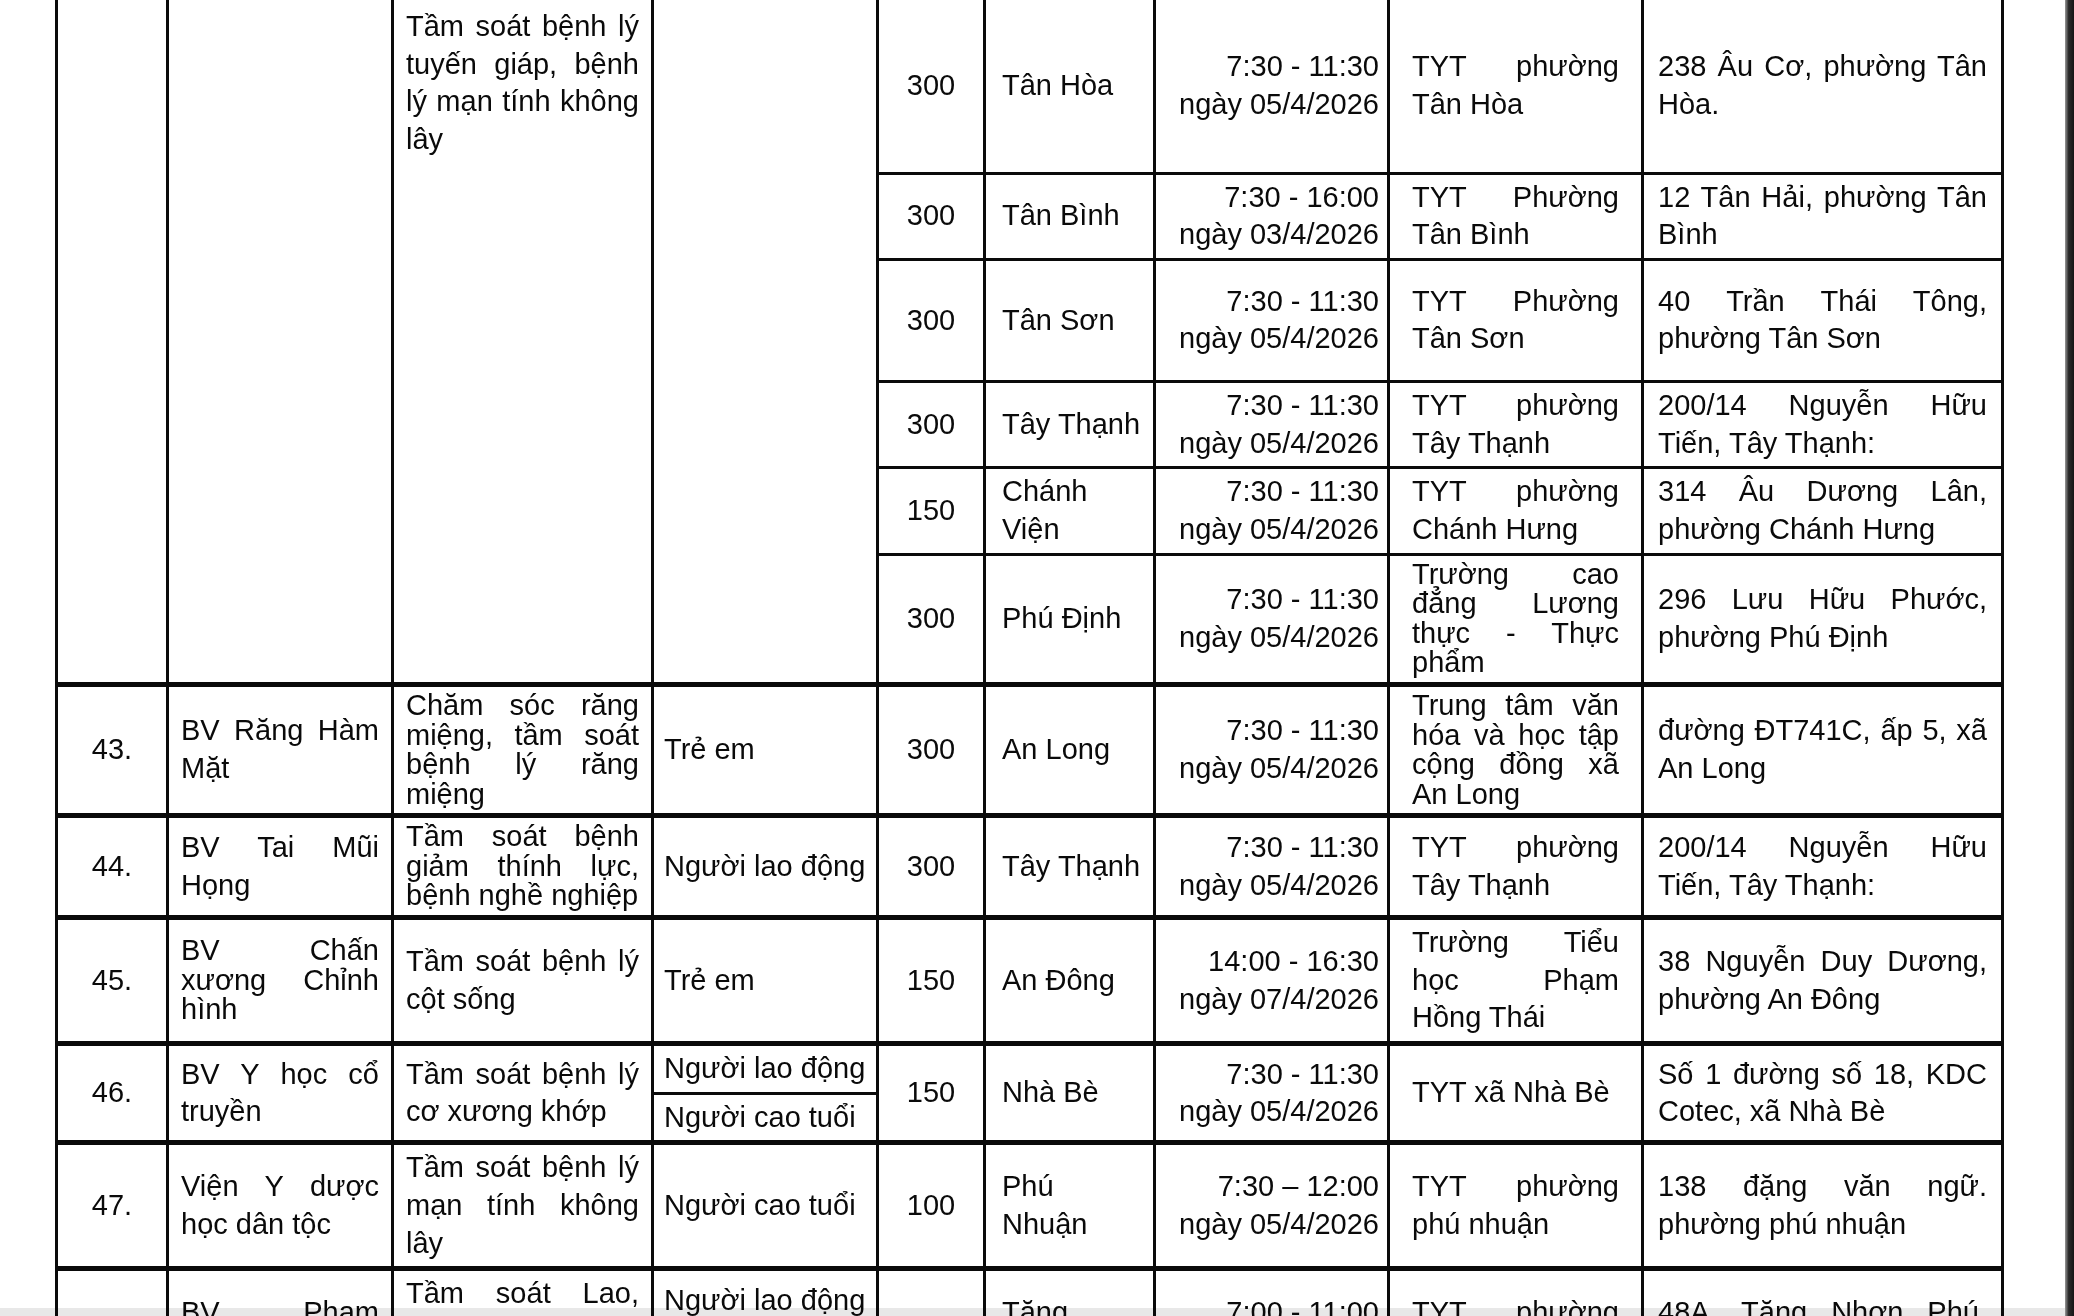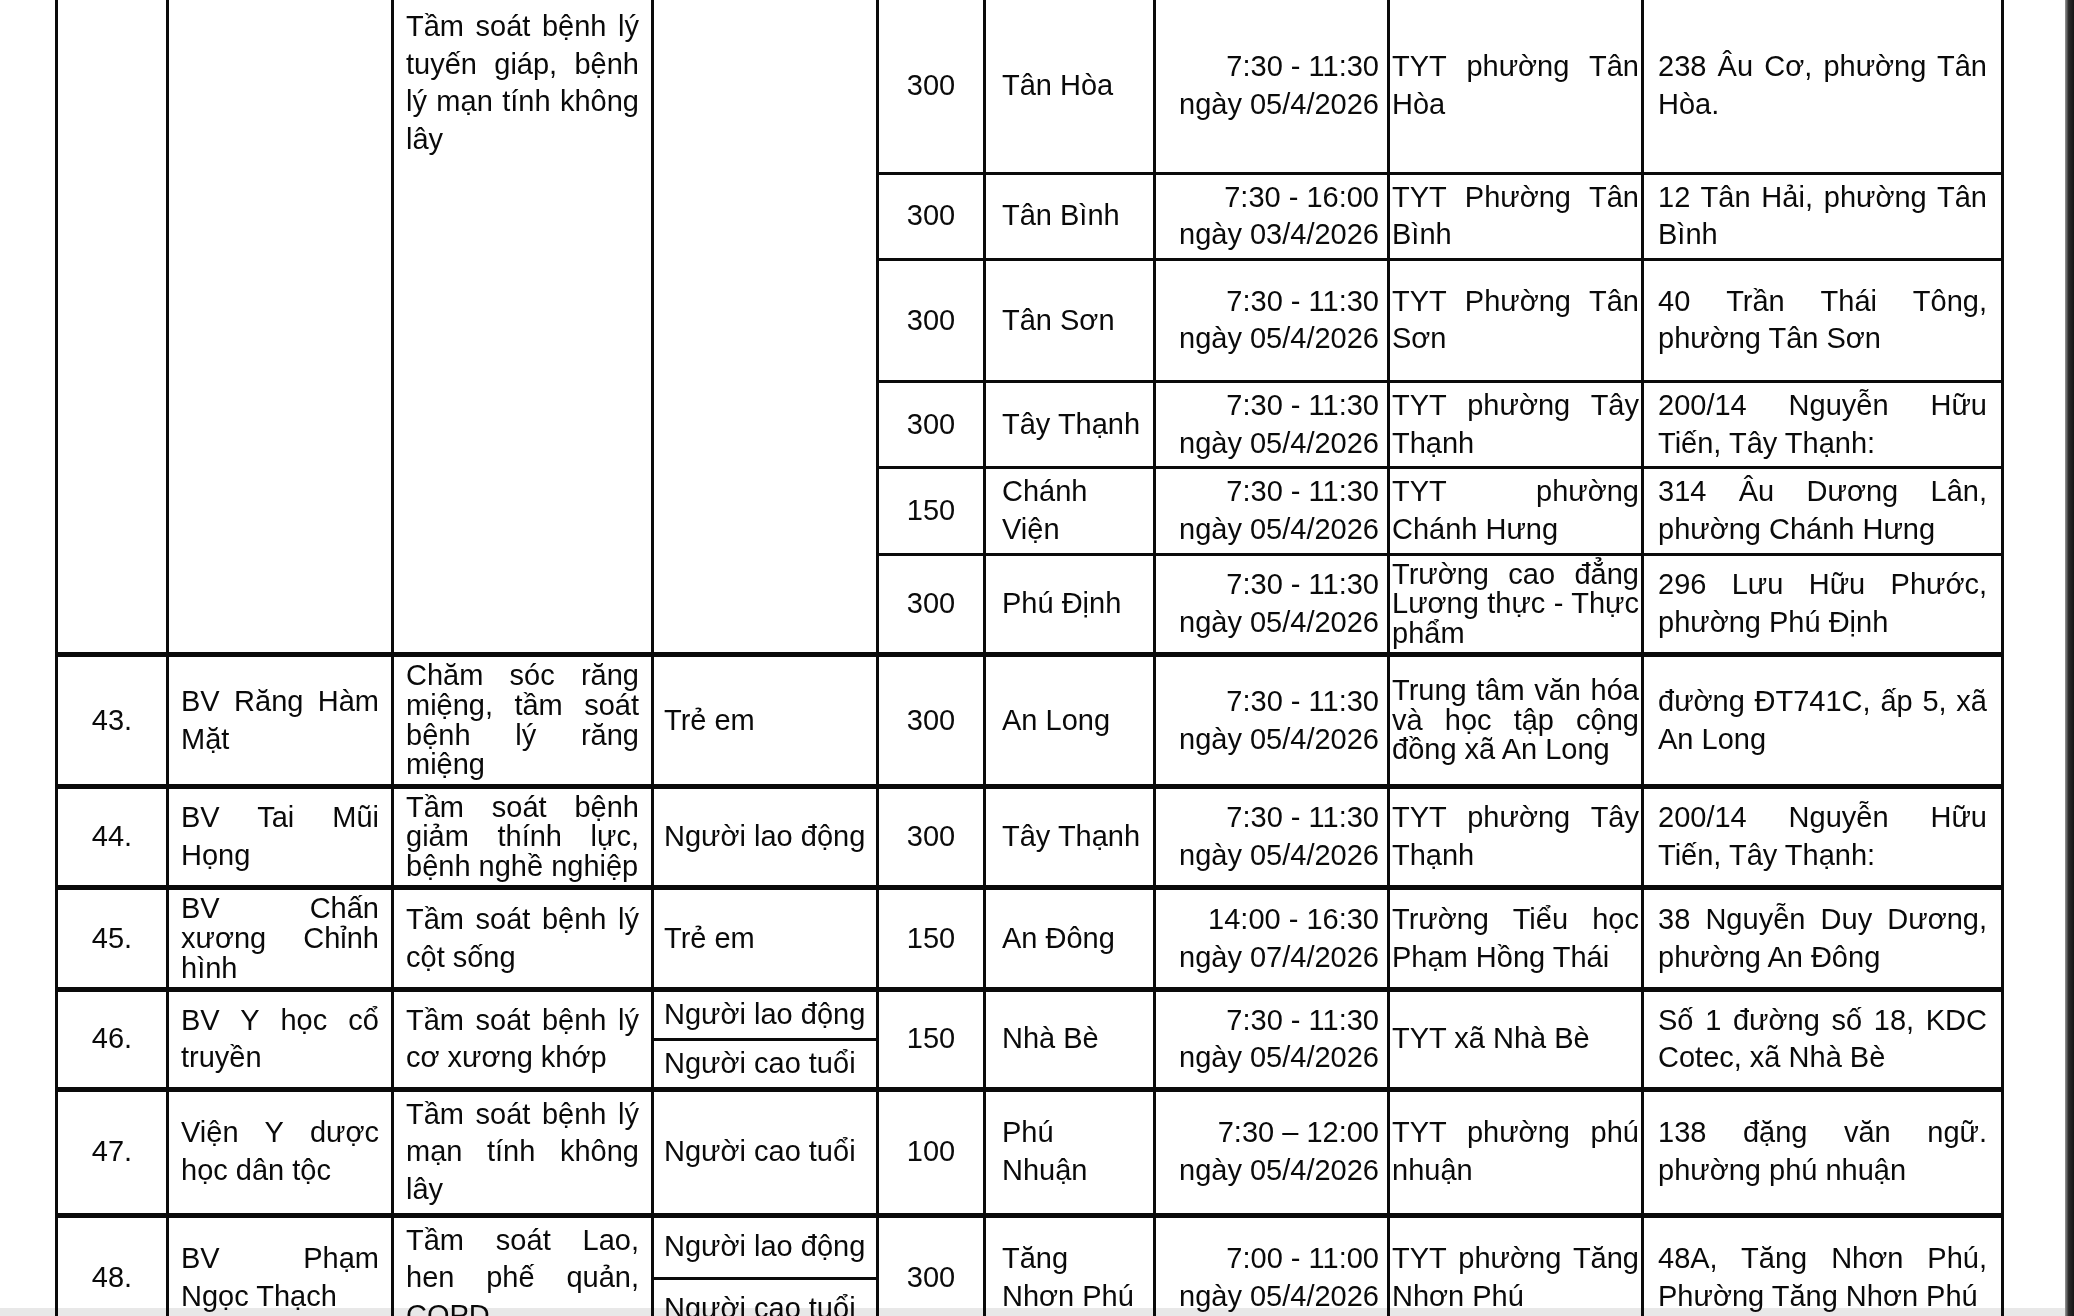--- a/index.html
+++ b/index.html
@@ -34,21 +34,21 @@
   }
   tr.first > td{border-top:0;}
   tr.grp > td{border-top:5px solid #0a0a0a;}
   .c-no{text-align:center;padding:4px 6px;}
   .c-hosp{text-align:justify;}
   .c-desc{text-align:justify;}
   .c-aud{text-align:left;padding:4px 10px;}
   .c-cnt{text-align:center;padding:16px 6px;}
   .c-ward{text-align:justify;padding:4px 10px 4px 16px;margin-top:9px;}
   .c-time{text-align:right;white-space:pre-line;padding:4px 8px 4px 18px;}
-  .c-loc{text-align:justify;padding:4px 2px;}
+  .c-loc{text-align:justify;padding:4px 22px;}
   .c-addr{text-align:justify;padding:4px 14px;}
   .v-top{vertical-align:top;padding-top:8px;}
   .lh-tight{line-height:1.02;}
 </style>
 </head>
 <body>
 
 <div class="page">
 
   <div class="page-edge-bottom"></div>

